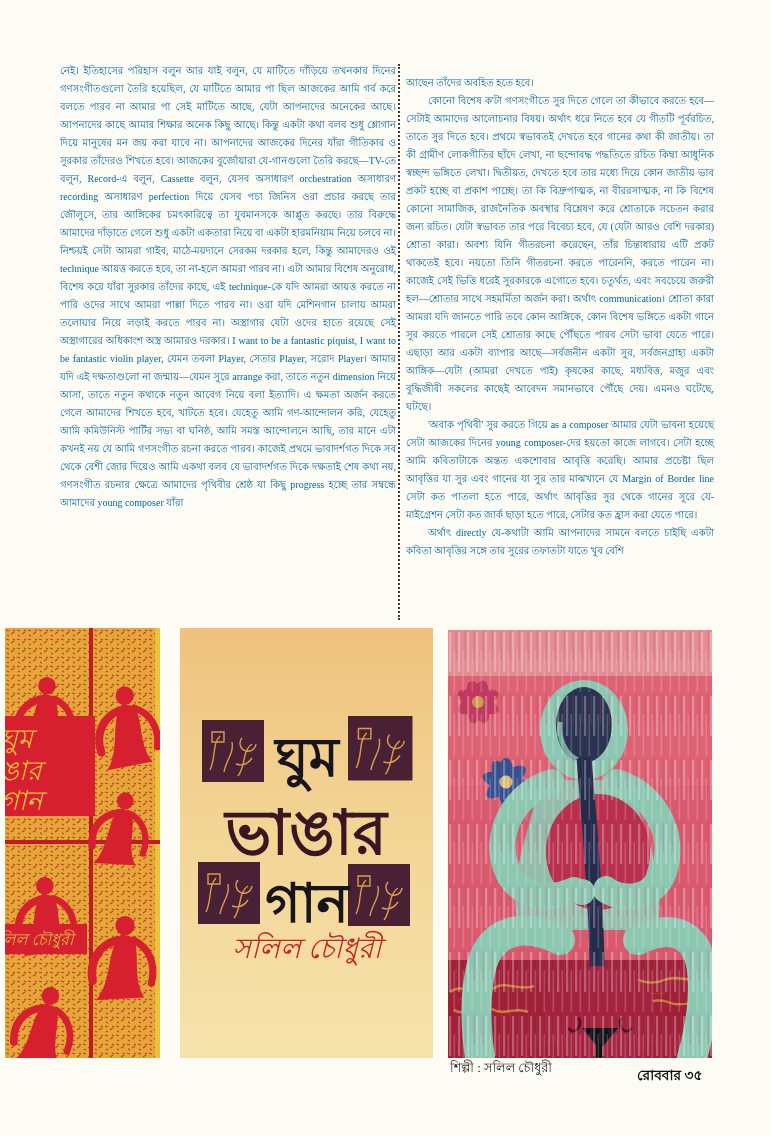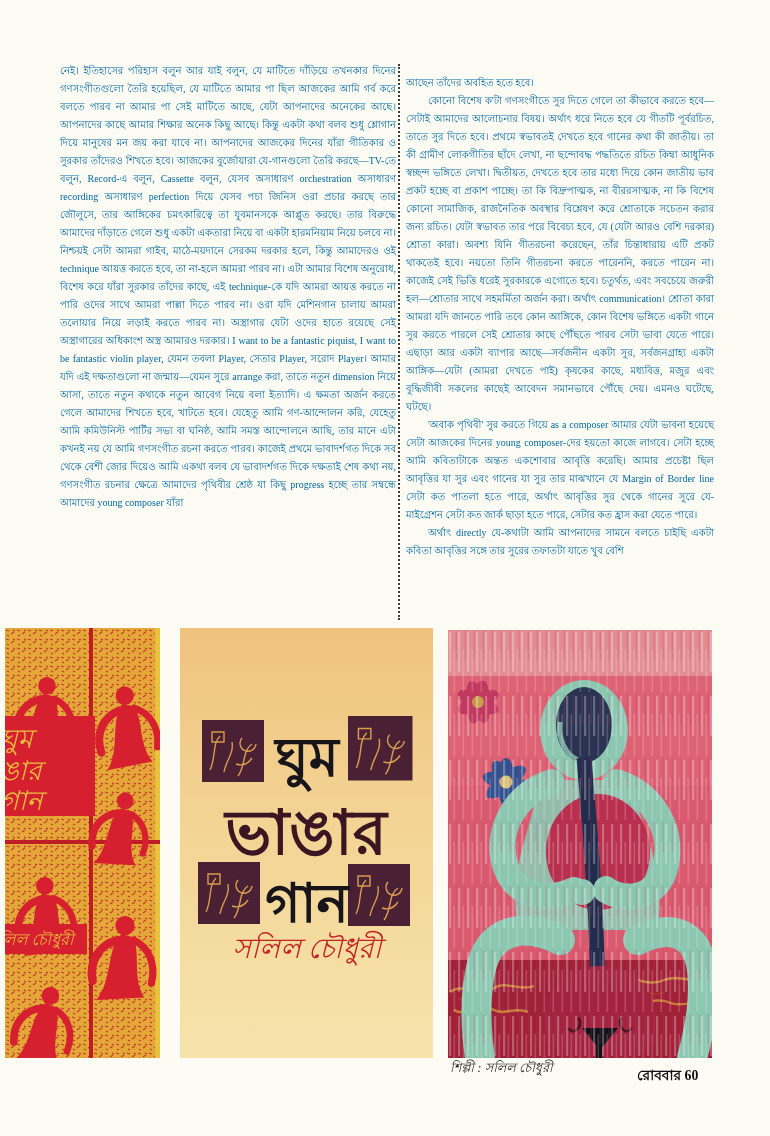--- a/index.html
+++ b/index.html
@@ -13,21 +13,21 @@
   .col p{margin:0;}
   .col p.indent{text-indent:22px;}
   .col-divider{position:absolute;left:398px;top:64px;height:556px;width:0;border-left:2px dotted #3c3c3c;}
 
   
   .img-block{position:absolute;display:block;}
   .cover-left{left:5px;top:628px;width:155px;height:430px;}
   .cover-center{left:180px;top:628px;width:253px;height:430px;}
   .painting{left:448px;top:630px;width:264px;height:428px;}
 
-  .caption{position:absolute;left:450px;top:1058px;font-size:12.8px;color:#1a1a1a;font-style:italic;}
+  .caption{position:absolute;left:450px;top:1058px;font-size:12.8px;color:#1a1a1a;}
   .footer-label{position:absolute;left:637px;top:1064px;font-size:13.8px;font-weight:bold;color:#111;}
 </style>
 </head>
 <body>
 
 <div class="page">
 
   <div class="col col-left">
     <p>নেই। ইতিহাসের পরিহাস বলুন আর যাই বলুন, যে মাটিতে দাঁড়িয়ে তখনকার দিনের গণসংগীতগুলো তৈরি হয়েছিল, যে মাটিতে আমার পা ছিল আজকের আমি গর্ব করে বলতে পারব না আমার পা সেই মাটিতে আছে, যেটা আপনাদের অনেকের আছে। আপনাদের কাছে আমার শিক্ষার অনেক কিছু আছে। কিন্তু একটা কথা বলব শুধু শ্লোগান দিয়ে মানুষের মন জয় করা যাবে না। আপনাদের আজকের দিনের যাঁরা গীতিকার ও সুরকার তাঁদেরও শিখতে হবে। আজকের বুর্জোয়ারা যে-গানগুলো তৈরি করছে—TV-তে বলুন, Record-এ বলুন, Cassette বলুন, যেসব অসাধারণ orchestration অসাধারণ recording অসাধারণ perfection দিয়ে যেসব পচা জিনিস ওরা প্রচার করছে তার জৌলুসে, তার আঙ্গিকের চমৎকারিত্বে তা যুবমানসকে আপ্লুত করছে। তার বিরুদ্ধে আমাদের দাঁড়াতে গেলে শুধু একটা একতারা নিয়ে বা একটা হারমনিয়াম নিয়ে চলবে না। নিশ্চয়ই সেটা আমরা গাইব, মাঠে-ময়দানে সেরকম দরকার হলে, কিন্তু আমাদেরও ওই technique আয়ত্ত করতে হবে, তা না-হলে আমরা পারব না। এটা আমার বিশেষ অনুরোধ, বিশেষ করে যাঁরা সুরকার তাঁদের কাছে, এই technique-কে যদি আমরা আয়ত্ত করতে না পারি ওদের সাথে আমরা পাল্লা দিতে পারব না। ওরা যদি মেশিনগান চালায় আমরা তলোয়ার নিয়ে লড়াই করতে পারব না। অস্ত্রাগার যেটা ওদের হাতে রয়েছে সেই অস্ত্রাগারের অধিকাংশ অস্ত্র আমারও দরকার। I want to be a fantastic piquist, I want to be fantastic violin player, যেমন তবলা Player, সেতার Player, সরোদ Player। আমার যদি এই দক্ষতাগুলো না জন্মায়—যেমন সুরে arrange করা, তাতে নতুন dimension নিয়ে আসা, তাতে নতুন কথাকে নতুন আবেগ নিয়ে বলা ইত্যাদি। এ ক্ষমতা অর্জন করতে গেলে আমাদের শিখতে হবে, খাটতে হবে। যেহেতু আমি গণ-আন্দোলন করি, যেহেতু আমি কমিউনিস্ট পার্টির সভ্য বা ঘনিষ্ঠ, আমি সমস্ত আন্দোলনে আছি, তার মানে এটা কখনই নয় যে আমি গণসংগীত রচনা করতে পারব। কাজেই প্রথমে ভাবাদর্শগত দিকে সব থেকে বেশী জোর দিয়েও আমি একথা বলব যে ভাবাদর্শগত দিকে দক্ষতাই শেষ কথা নয়, গণসংগীত রচনার ক্ষেত্রে আমাদের পৃথিবীর শ্রেষ্ঠ যা কিছু progress হচ্ছে তার সম্বন্ধে আমাদের young composer যাঁরা</p>
   </div>
@@ -171,15 +171,15 @@
       <rect x="148" y="416" width="6" height="12" fill="#101018"></rect>
 
       <path d="M112,310 C76,292 44,300 34,334 C26,364 28,400 32,428" stroke="#8cc7b2" stroke-width="30" fill="none" stroke-linecap="round"></path>
       <path d="M190,310 C226,292 250,306 254,340 C258,372 250,406 244,428" stroke="#8cc7b2" stroke-width="30" fill="none" stroke-linecap="round"></path>
     </g>
 
     <rect width="264" height="428" fill="url(#streaks)" opacity="0.5"></rect>
   </svg>
 
   <div class="caption">শিল্পী : সলিল চৌধুরী</div>
-  <div class="footer-label">রোববার  60</div>
+  <div class="footer-label">রোববার  ৩৫</div>
 
 </div>
 
 </body></html>

